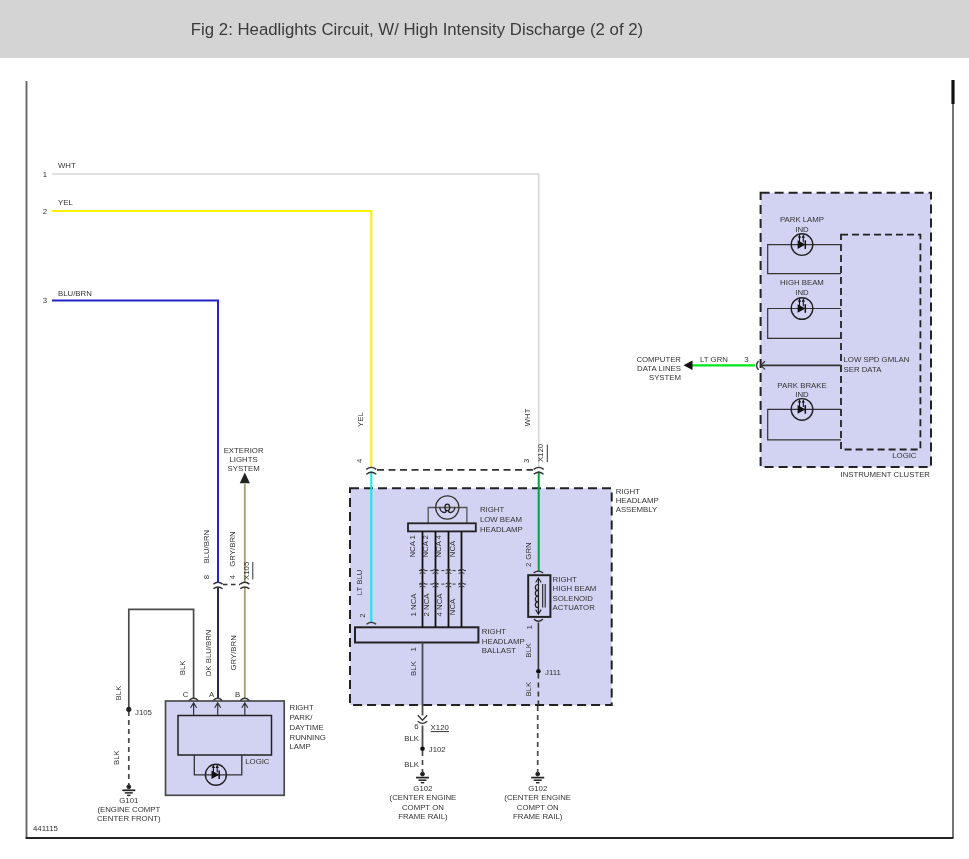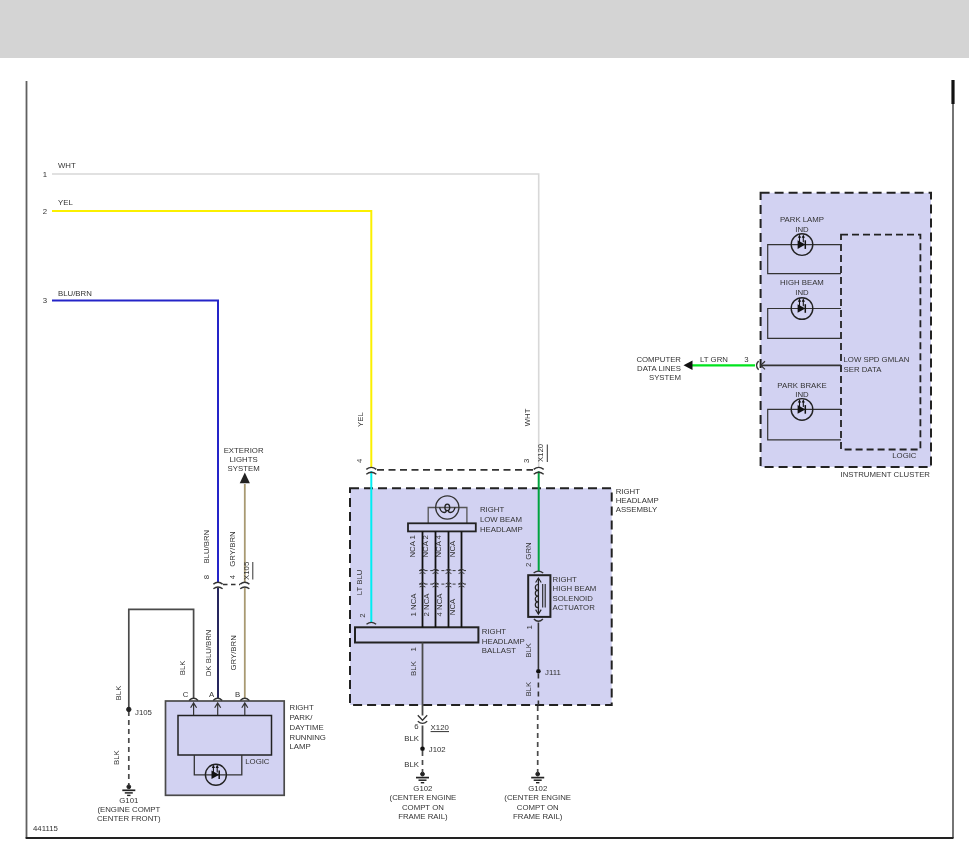--- a/index.html
+++ b/index.html
@@ -7,20 +7,21 @@
  font-family:"Liberation Sans",sans-serif;}
 #hdr{position:absolute;left:0;top:0;width:969px;height:57.5px;background:#d4d4d4;}
 #title{position:absolute;left:0;top:20px;width:834px;text-align:center;
  font-size:16.8px;color:#3b3b3b;}
 svg text{fill:#333333;font-family:"Liberation Sans",sans-serif;font-size:7.8px;}
 </style>
 </head>
 <body>
 <div id="page">
 <div id="hdr"></div>
+<div id="title">Fig 2: Headlights Circuit, W/ High Intensity Discharge (2 of 2)</div>
 <svg id="d" width="969" height="859" viewBox="0 0 969 859" style="position:absolute;left:0;top:0;">
 
 <g id="frame">
 <line x1="26.5" y1="81" x2="26.5" y2="838" stroke="#606060" stroke-width="1.8"></line>
 <line x1="953" y1="80" x2="953" y2="838" stroke="#3a3a3a" stroke-width="1.4"></line>
 <line x1="953" y1="80" x2="953" y2="104" stroke="#111" stroke-width="3.2"></line>
 <line x1="25.6" y1="838" x2="953.5" y2="838" stroke="#222" stroke-width="2.2"></line>
 </g>
 
 <g id="boxes">

